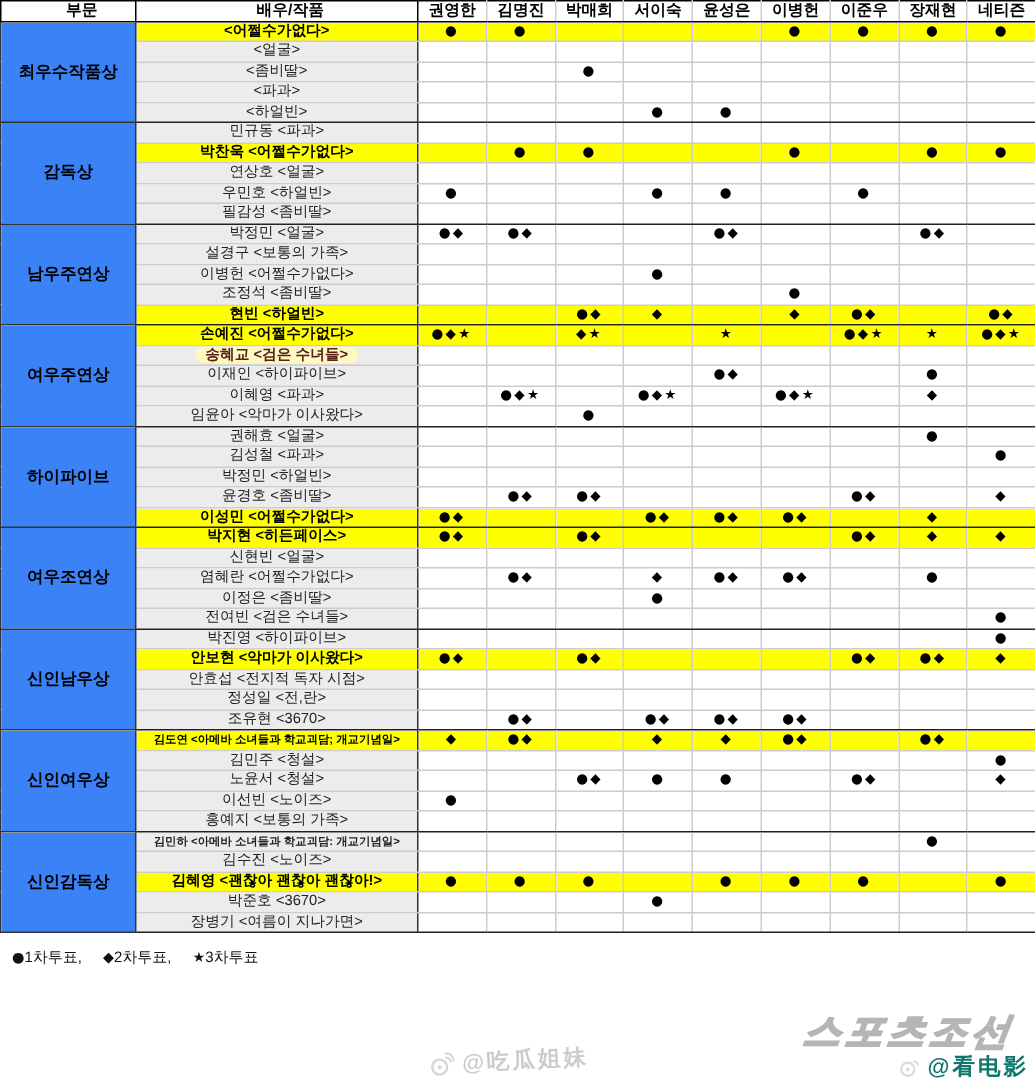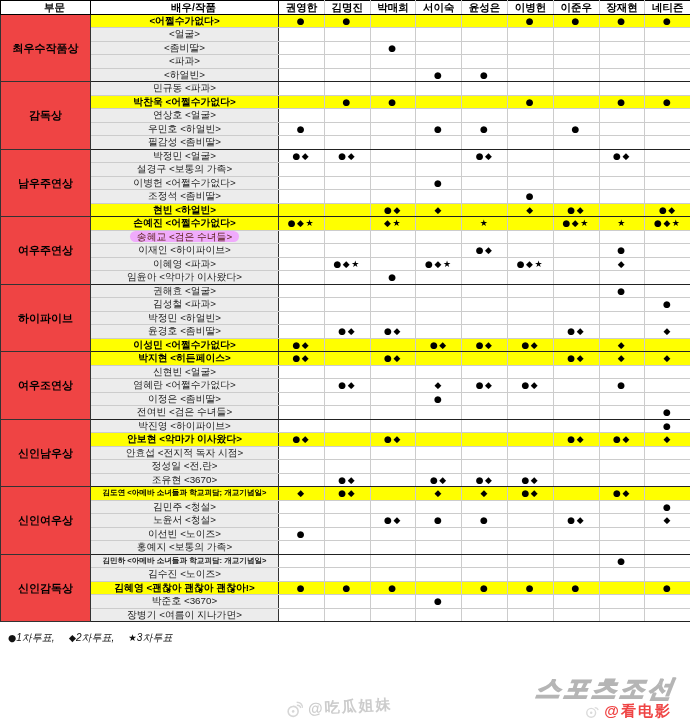--- a/index.html
+++ b/index.html
@@ -1,34 +1,34 @@
 <!DOCTYPE html>
 <html><head>
 <meta charset="utf-8">
 <style>
   html,body{margin:0;padding:0;}
   body{width:690px;height:720px;background:#ffffff;font-family:"Liberation Sans",sans-serif;position:relative;overflow:hidden;}
   table{border-collapse:collapse;table-layout:fixed;width:690px;border:1px solid #000;}
   th,td{padding:0;height:12.5px;line-height:12px;text-align:center;overflow:hidden;white-space:nowrap;border:1px solid #cccccc;}
   thead th{font-weight:bold;font-size:10.5px;color:#000;background:#fff;border-bottom:1px solid #000;border-top:1px solid #000;}
   th.main-col{border-left:1px solid #000;border-right:1px solid #000;padding-left:18px;}
-  td.cat{font-weight:bold;font-size:11px;color:#000;background:#ef4444;border:1px solid #333;}
+  td.cat{font-weight:bold;font-size:11px;color:#000;background:#3b82f6;border:1px solid #333;}
   td.label{background:#ececec;color:#222;font-size:9.8px;border-left:1px solid #333;border-right:1px solid #333;margin-top:16px;}
   td.label.small{font-size:7.6px;font-weight:bold;}
   tr.winner td.label, tr.winner td.vote{background:#ffff00;}
   tr.winner td.label{font-weight:bold;color:#000;}
   tr.block-end td{border-bottom:1px solid #222;}
   td.vote{font-family:"DejaVu Sans",sans-serif;font-size:9px;letter-spacing:1.5px;color:#000;background:#fff;}
-  .red-mark{background:#f0abfc;border-radius:7px;padding:0 7px;color:#59201a;display:inline-block;line-height:11px;}
-  .legend{margin:9px 0 0 8px;font-size:10px;color:#111;font-style:italic;}
+  .red-mark{background:#fef9c3;border-radius:7px;padding:0 7px;color:#59201a;display:inline-block;line-height:11px;font-weight:bold;}
+  .legend{margin:9px 0 0 8px;font-size:10px;color:#111;}
   .legend .sym{font-family:"DejaVu Sans",sans-serif;font-size:9.5px;}
   .legend .item{margin-right:14px;}
   .footer{position:absolute;left:0;top:676px;width:690px;height:44px;}
   .wm-left{position:absolute;left:286px;top:22px;color:#cccccc;font-size:15px;font-weight:bold;transform:rotate(-3deg);letter-spacing:2px;display:flex;align-items:center;gap:5px;}
-  .wm-right{position:absolute;right:18px;top:26px;color:#ef4444;font-size:15px;font-weight:bold;letter-spacing:2px;display:flex;align-items:center;gap:4px;}
+  .wm-right{position:absolute;right:4px;top:26px;color:#0f766e;font-size:15px;font-weight:bold;letter-spacing:2px;display:flex;align-items:center;gap:4px;}
   .logo-wrap{position:absolute;right:14px;top:0;text-align:right;}
   .logo-kr{font-size:25px;font-weight:bold;font-style:italic;letter-spacing:3px;color:#ffffff;-webkit-text-stroke:1.3px #b5b5b5;transform:skewX(-8deg);line-height:24px;}
   .logo-url{font-size:13px;font-weight:bold;font-style:italic;color:#1c349e;letter-spacing:0.5px;line-height:14px;}
   .wm-icon{opacity:0.8;}
 </style>
 </head>
 <body>
 
 <table>
   <colgroup>

